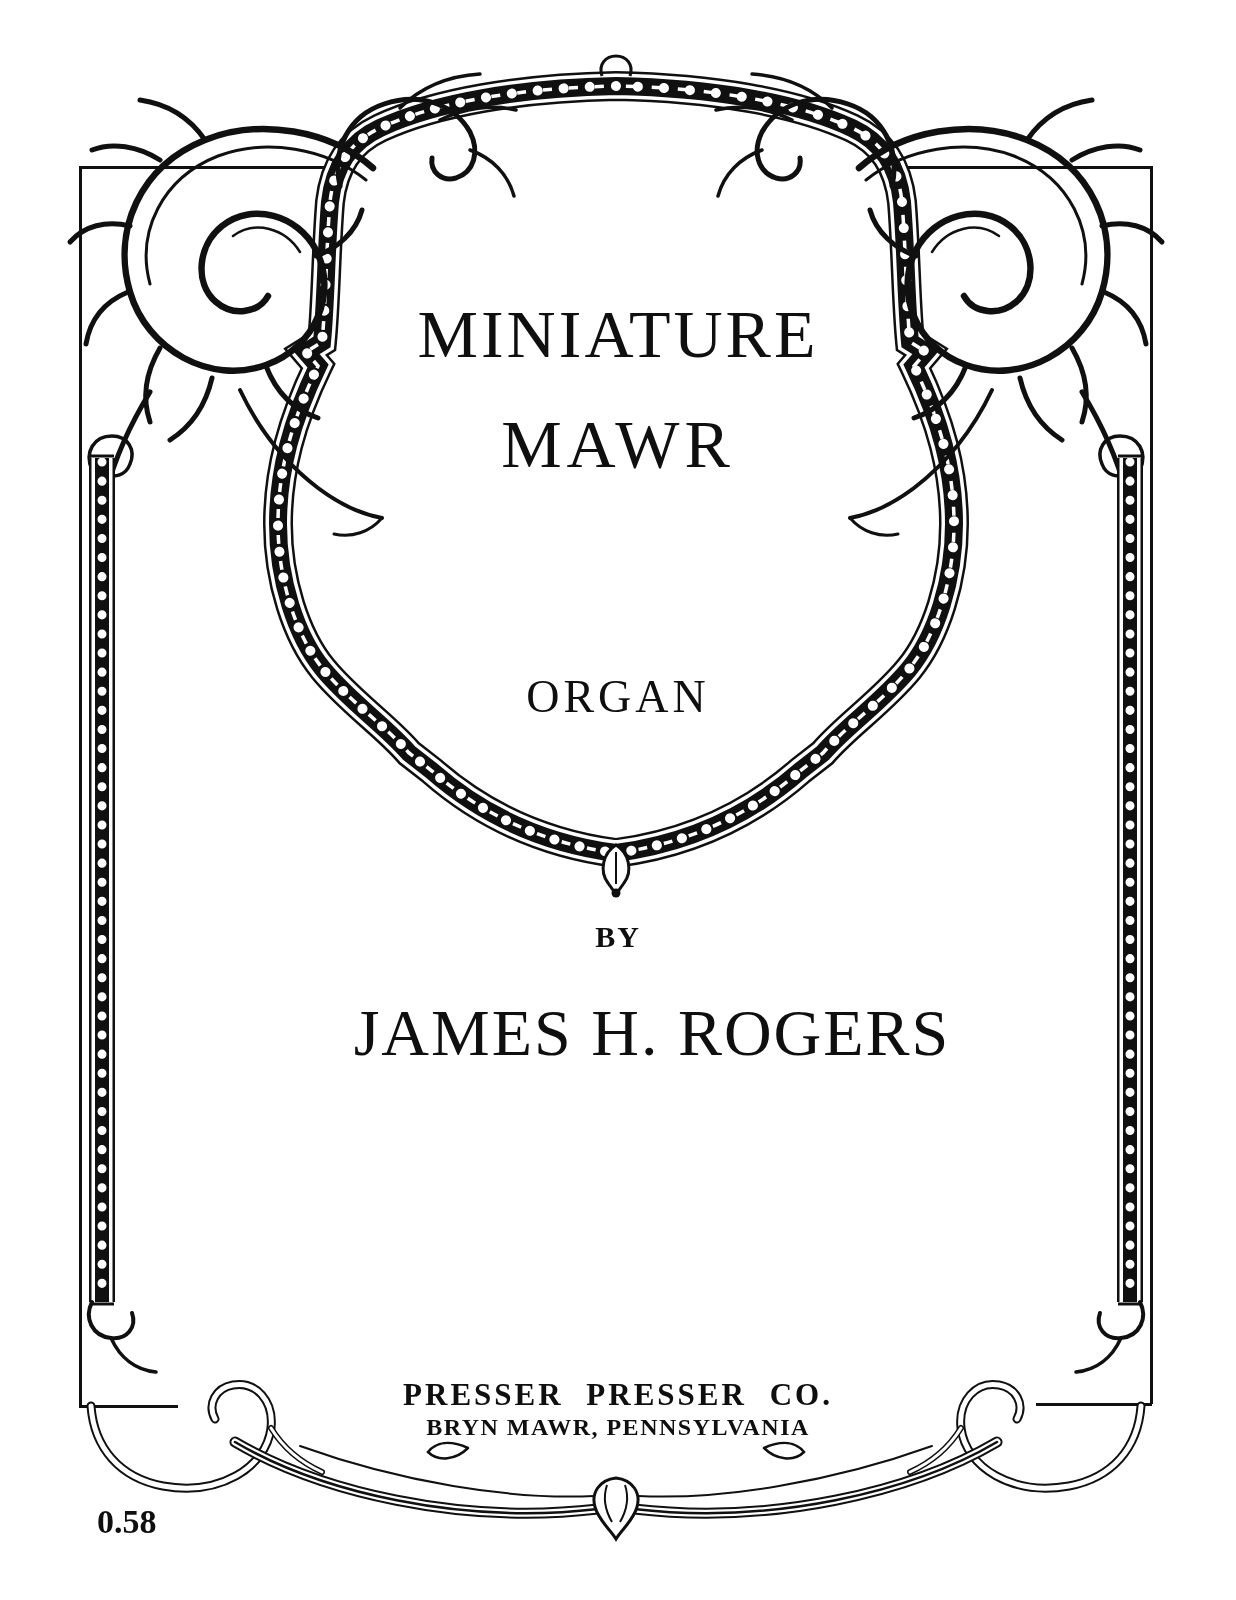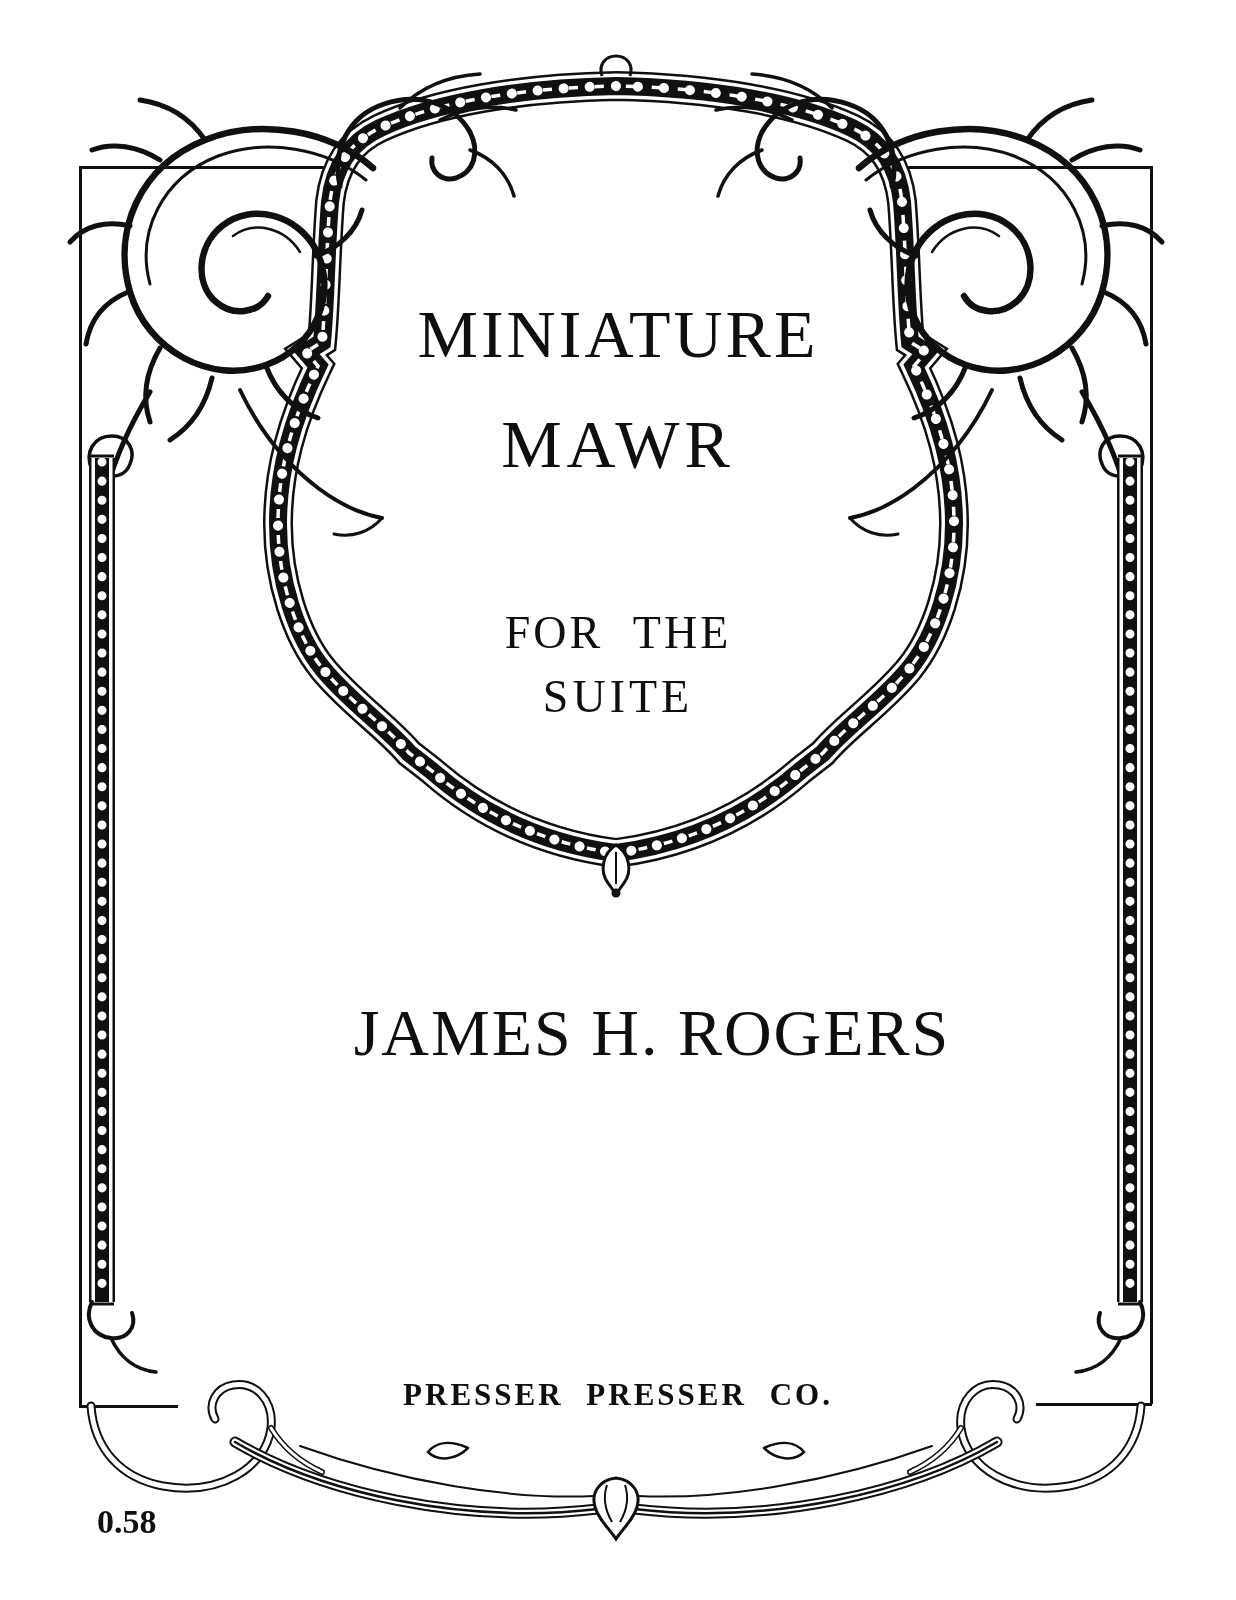--- a/index.html
+++ b/index.html
@@ -129,19 +129,20 @@
 
     <g>
       <path d="M 616,1478 C 599,1480 591,1493 595,1507 C 599,1521 610,1529 616,1539 C 622,1529 633,1521 637,1507 C 641,1493 633,1480 616,1478 Z" fill="#ffffff" stroke="#101010" stroke-width="3"></path>
       <path d="M 607,1485 C 603,1497 605,1510 612,1522" fill="none" stroke="#101010" stroke-width="2"></path>
       <path d="M 625,1485 C 629,1497 627,1510 620,1522" fill="none" stroke="#101010" stroke-width="2"></path>
     </g>
   </svg>
 
   <div class="txt t-title">MINIATURE</div>
   <div class="txt t-title2">MAWR</div>
-  <div class="txt t-sub">FOR THE</div>
-  <div class="txt t-sub2">SUITE</div>
+  <div class="txt t-sub2">ORGAN</div>
+  <div class="txt t-by">BY</div>
   <div class="txt t-composer">JAMES H. ROGERS</div>
   <div class="txt t-pub">PRESSER PRESSER CO.</div>
+  <div class="txt t-loc">BRYN MAWR, PENNSYLVANIA</div>
   <div class="t-price">0.58</div>
 
 </div>
 
 </body></html>

